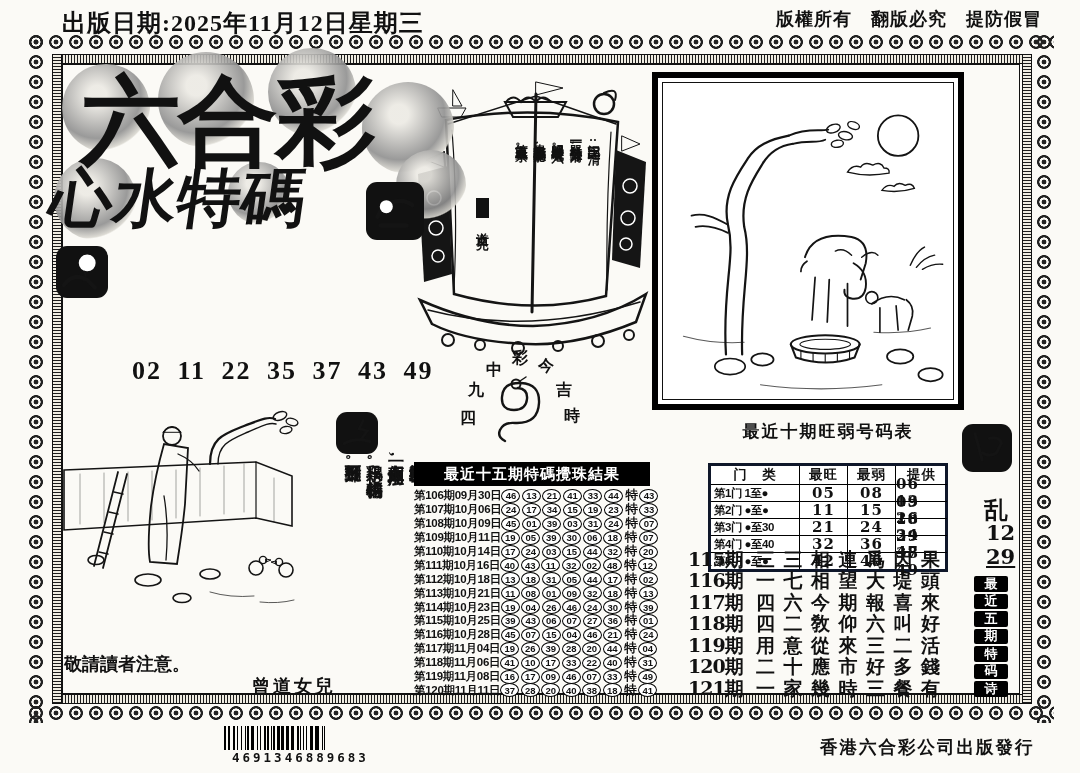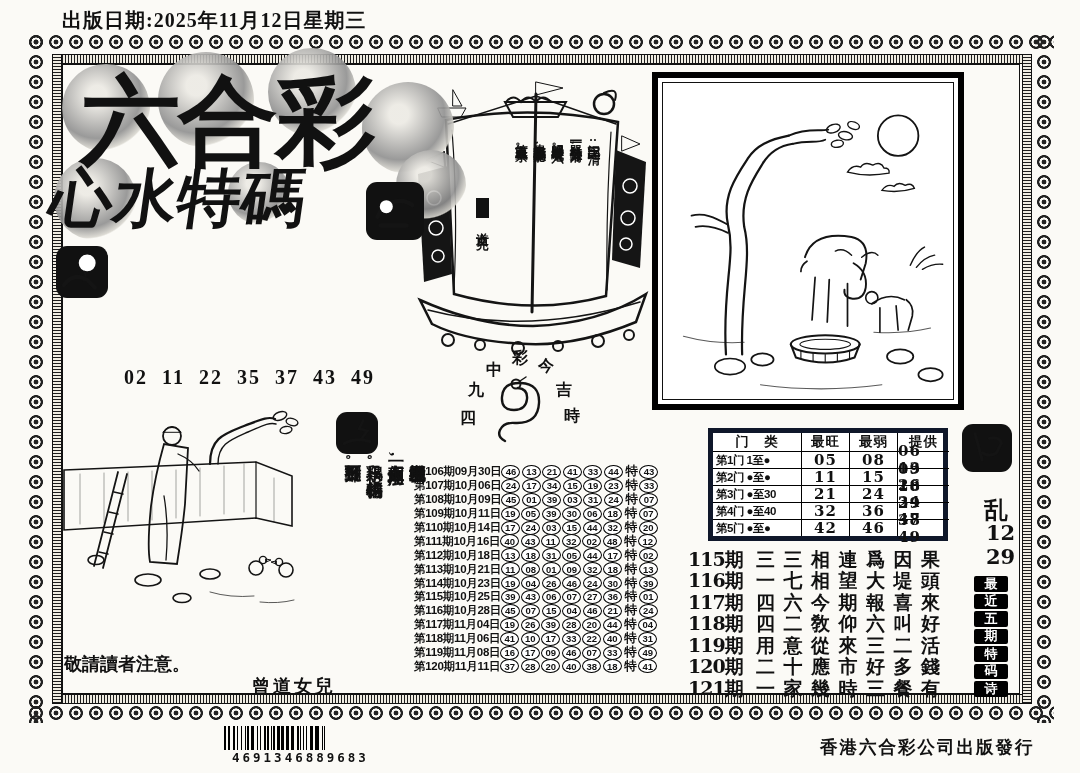--- a/index.html
+++ b/index.html
@@ -15,21 +15,21 @@
   .stripe{position:absolute;background:repeating-linear-gradient(90deg,#1c1c1c 0 1px,#efece2 1px 3px);border:1px solid #111;}
   .stripe-v{background:repeating-linear-gradient(0deg,#1c1c1c 0 1px,#efece2 1px 3px);}
   .innerline{position:absolute;border:1.5px solid #111;}
   
   .halo{position:absolute;border-radius:50%;background:radial-gradient(circle at 40% 35%,#eceae4 12%,#8f8f8f 56%,#d9d7d0 70%,rgba(255,255,255,0) 72%);opacity:.9;z-index:1;}
   .title-main{position:absolute;left:86px;top:58px;z-index:2;font-size:96px;font-weight:700;letter-spacing:-2px;transform:scaleX(1.04);}
   .title-sub{position:absolute;left:50px;top:156px;z-index:2;font-size:63px;font-weight:700;letter-spacing:1px;transform:skewX(-8deg);}
   .icon-box{position:absolute;background:#111;border-radius:11px;z-index:2;}
   .icon-box svg{position:absolute;inset:0;width:100%;height:100%;}
   .tip-heading{position:absolute;left:110px;top:300px;z-index:2;font-size:36px;font-weight:700;letter-spacing:3px;}
-  .tip-numbers{position:absolute;left:124px;top:356px;z-index:2;font-size:20px;font-weight:600;letter-spacing:2px;word-spacing:7px;margin-top:10px;}
+  .tip-numbers{position:absolute;left:132px;top:356px;z-index:2;font-size:26px;font-weight:600;letter-spacing:2px;word-spacing:7px;}
   
   .ship{position:absolute;left:408px;top:78px;width:250px;height:280px;}
   .ship svg{position:absolute;inset:0;}
   .sail-text{position:absolute;left:66px;top:56px;width:126px;height:152px;display:flex;flex-direction:row-reverse;justify-content:flex-start;gap:5px;}
   .sailcol{writing-mode:vertical-rl;font-size:12.5px;font-weight:700;line-height:1.05;letter-spacing:1px;}
   .sail-sign{position:absolute;left:66px;top:120px;width:16px;display:flex;flex-direction:column;align-items:center;}
   .seal{width:13px;height:20px;background:#111;margin-bottom:4px;}
   .sign-text{writing-mode:vertical-rl;font-size:13px;font-weight:700;letter-spacing:2px;}
   
   .snake-wrap{position:absolute;left:452px;top:348px;width:132px;height:112px;}
@@ -51,52 +51,53 @@
   .rlabel{width:100px;font:700 11.5px "Liberation Sans","DejaVu Sans",sans-serif;letter-spacing:-0.3px;white-space:nowrap;}
   .oval{flex:none;width:17px;height:12px;border:1.2px solid #000;border-radius:50%;display:flex;align-items:center;justify-content:center;font:700 9.5px "Liberation Sans","DejaVu Sans",sans-serif;margin-right:1.5px;background:#fff;}
   .te{font:700 12.5px "Liberation Sans","DejaVu Sans",sans-serif;margin:0 1.5px 0 1px;}
   
   .frame{position:absolute;left:652px;top:72px;width:312px;height:338px;border:6px solid #000;background:#fff;box-sizing:border-box;padding:4px;}
   .frame-inner{width:100%;height:100%;border:1.5px solid #111;box-sizing:border-box;}
   .frame-inner svg{width:100%;height:100%;}
   
   .hotcold{position:absolute;left:708px;top:420px;width:240px;}
   .hc-title{text-align:center;font-size:17px;font-weight:700;letter-spacing:2px;}
-  .hc-grid{margin-top:8px;display:grid;grid-template-columns:88px 48px 48px 52px;border:5px solid #0f172a;background:#fff;}
+  .hc-grid{margin-top:20px;display:grid;grid-template-columns:88px 48px 48px 52px;border:3px solid #0f172a;background:#fff;}
   .hc-cell{display:flex;align-items:center;justify-content:center;height:16px;border-left:1px solid #000;border-top:1px solid #000;}
   .hc-cell:nth-child(-n+4){border-top:none;}
   .hc-cell:nth-child(4n+1){border-left:none;}
   .hc-head{font:700 13.5px "Liberation Sans","DejaVu Sans",sans-serif;height:18px;letter-spacing:1px;}
   .hc-door{font:700 11.5px "Liberation Sans","DejaVu Sans",sans-serif;justify-content:flex-start;padding-left:3px;letter-spacing:-0.5px;}
   .hc-num{font:700 15px "DejaVu Serif",serif;letter-spacing:1px;}
   
   .stamp-char{position:absolute;left:984px;top:494px;font-size:24px;font-weight:700;}
   .stamp-num{position:absolute;font:700 21px "DejaVu Serif",serif;}
   
   .poems{position:absolute;left:688px;top:549px;width:252px;}
   .prow{display:flex;align-items:center;height:21.5px;}
   .pperiod{width:60px;font:700 19px "DejaVu Serif",serif;letter-spacing:-1px;white-space:nowrap;}
   .ptext{flex:1;display:flex;justify-content:space-between;font-size:19px;font-weight:700;margin-left:8px;}
   .side-label{position:absolute;left:974px;top:576px;width:40px;display:flex;flex-direction:column;gap:2px;}
   .slbox{width:34px;height:15.5px;background:#000;color:#fff;font-size:13px;font-weight:700;display:flex;align-items:center;justify-content:center;border-radius:2px;}
   
-  .hdr-date{position:absolute;left:62px;top:7px;font-size:20px;font-weight:700;letter-spacing:1px;}
+  .hdr-date{position:absolute;left:62px;top:7px;font-size:24px;font-weight:700;letter-spacing:1px;}
   .hdr-copy{position:absolute;right:38px;top:7px;font-size:18px;font-weight:700;letter-spacing:1px;}
   .barcode{position:absolute;left:224px;top:726px;width:116px;height:24px;display:flex;align-items:stretch;}
   .bar{display:inline-block;height:100%;background:#000;}
   .barcode-digits{position:absolute;left:232px;top:750px;font:600 12.5px "DejaVu Sans Mono",monospace;letter-spacing:3px;}
   .publisher{position:absolute;left:820px;top:735px;font-size:17.5px;font-weight:700;letter-spacing:2px;font-family:Liberation Mono, monospace;}
   .sk{stroke:#141414;fill:none;stroke-linecap:round;}
 </style>
 </head>
 <body>
 
 <div class="page">
 
   <div class="hdr-date">出版日期:2025年11月12日星期三</div>
+  <div class="hdr-copy">版權所有　翻版必究　提防假冒</div>
 
   <div class="chain chain-h" style="left:26px;top:32px;width:1028px;"></div>
   <div class="chain chain-h" style="left:26px;top:703px;width:1028px;"></div>
   <div class="chain chain-v" style="left:26px;top:32px;height:691px;"></div>
   <div class="chain chain-v" style="left:1034px;top:32px;height:691px;"></div>
 
   <div class="stripe" style="left:52px;top:54px;width:978px;height:8px;"></div>
   <div class="stripe" style="left:52px;top:694px;width:978px;height:8px;"></div>
   <div class="stripe stripe-v" style="left:52px;top:54px;width:8px;height:648px;"></div>
   <div class="stripe stripe-v" style="left:1022px;top:54px;width:8px;height:648px;"></div>
@@ -236,20 +237,21 @@
       <div class="mcol">上期玄機圖中地</div>
       <div class="mcol">上有一個人,加埋兩</div>
       <div class="mcol">只小鷄。相信特碼12</div>
       <div class="mcol">不難可捉到。</div>
     </div>
 
   <div class="disclaimer2">敬請讀者注意。</div>
   <div class="disclaimer-sign">曾道女兒</div>
 
   <div class="results">
+    <div class="results-title">最近十五期特碼攪珠結果</div>
     <div class="results-rows">
         <div class="rrow">
           <span class="rlabel">第106期09月30日</span>
           <span class="oval">46</span>
           <span class="oval">13</span>
           <span class="oval">21</span>
           <span class="oval">41</span>
           <span class="oval">33</span>
           <span class="oval">44</span>
           <span class="te">特</span>
@@ -441,20 +443,21 @@
         <ellipse class="sk" cx="98" cy="273" rx="11" ry="6" stroke-width="1.7"></ellipse>
         <ellipse class="sk" cx="234" cy="270" rx="13" ry="7" stroke-width="1.7"></ellipse>
         <ellipse class="sk" cx="264" cy="288" rx="12" ry="6.5" stroke-width="1.7"></ellipse>
         <path class="sk" d="M244 180 q6 -14 14 -18 M250 182 q8 -10 18 -12 M256 184 q10 -6 20 -5" stroke-width="1.4"></path>
         <path class="sk" d="M20 250 q30 8 60 6 M96 298 q60 8 120 0 M208 246 q30 2 56 -4" stroke-width="1" opacity="0.7"></path>
       </svg>
     </div>
   </div>
 
   <div class="hotcold">
+    <div class="hc-title">最近十期旺弱号码表</div>
     <div class="hc-grid">
         <div class="hc-cell hc-head">门　类</div>
         <div class="hc-cell hc-head">最旺</div>
         <div class="hc-cell hc-head">最弱</div>
         <div class="hc-cell hc-head">提供</div>
         <div class="hc-cell hc-door">第1门 1至●</div>
         <div class="hc-cell hc-num">05</div>
         <div class="hc-cell hc-num">08</div>
         <div class="hc-cell hc-num">06 09</div>
         <div class="hc-cell hc-door">第2门 ●至●</div>
@@ -477,21 +480,21 @@
   </div>
 
   <div class="icon-box" style="left:962px;top:424px;width:50px;height:48px;">
     <svg viewBox="0 0 40 40">
         <path class="sk" d="M10 8 l6 22" stroke="#fff" stroke-width="2.5"></path>
         <path class="sk" d="M22 12 q8 -2 10 4 l-4 8 q-6 4 -12 0" stroke="#fff" stroke-width="2.5"></path>
       </svg>
   </div>
   <div class="stamp-char">乱</div>
   <div class="stamp-num" style="left:986px;top:520px;">12</div>
-  <div class="stamp-num" style="left:986px;top:544px;">29</div>
+  <div class="stamp-num" style="left:986px;top:544px;text-decoration:underline;">29</div>
 
   <div class="poems">
     <div>
         <div class="prow">
           <span class="pperiod">115期</span>
           <span class="ptext">
             <span>三</span>
             <span>三</span>
             <span>相</span>
             <span>連</span>

